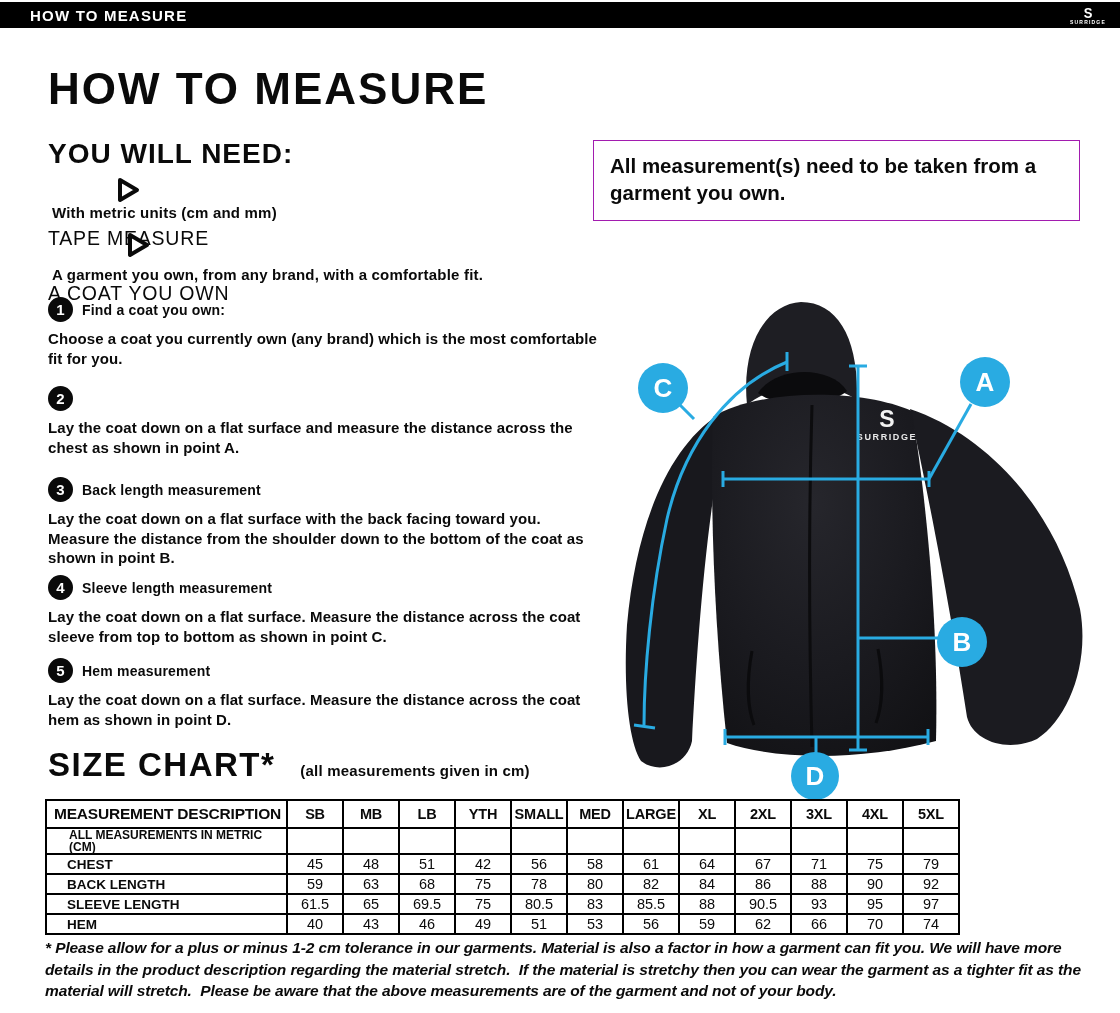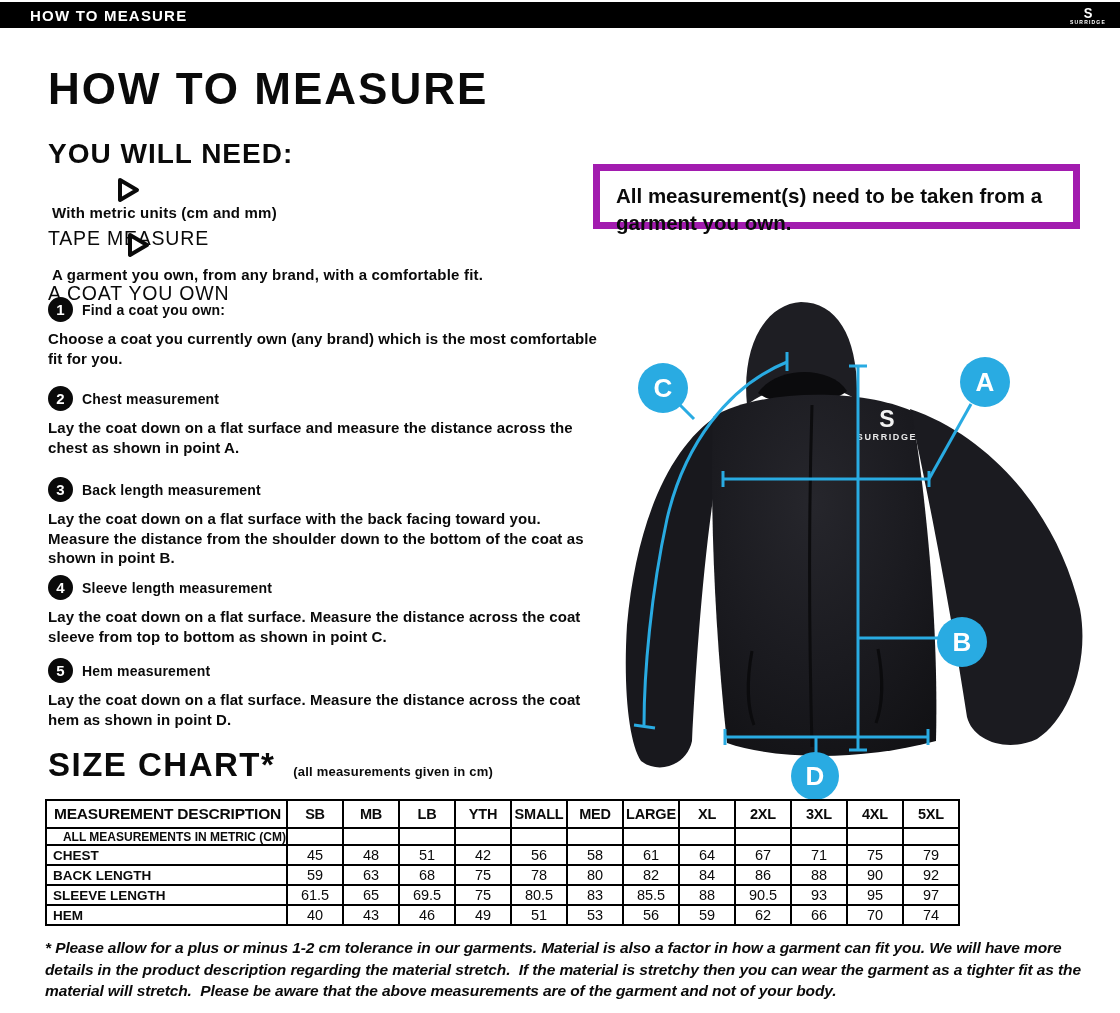--- a/index.html
+++ b/index.html
@@ -22,38 +22,38 @@
                      font-size:19.5px; font-weight:400; letter-spacing:.8px;flex-direction:column; }
   .need-item-desc { position:absolute; font-size:15px; font-weight:700; letter-spacing:.2px; }
 
   .step { position:absolute; left:48px; width:552px; }
   .step-head { display:flex; align-items:center; gap:9px; }
   .step-num { width:25px; height:25px; border-radius:50%; background:#0a0a0a; color:#fff;
               font-size:15px; font-weight:800; display:flex; align-items:center; justify-content:center; flex:0 0 25px; }
   .step-title { font-size:14px; font-weight:800; letter-spacing:.2px; }
   .step-desc { margin-top:7px; font-size:15px; font-weight:700; line-height:19.5px; letter-spacing:.1px; }
 
-  .callout { position:absolute; left:593px; top:164px; width:487px; height:65px;
-             border:7px solid #a21caf; padding:11px 16px; font-size:20.5px; font-weight:700; line-height:27px; }
+  .callout { position:absolute; left:593px; top:140px; width:487px; height:81px;
+             border:1px solid #a21caf; padding:11px 16px; font-size:20.5px; font-weight:700; line-height:27px; }
 
   .sizechart-heading { position:absolute; left:48px; top:746px; display:flex; align-items:baseline; }
   .sizechart-heading .big { font-size:33px; font-weight:800; letter-spacing:1.5px; }
-  .sizechart-heading .small { font-size:13px; font-weight:700; margin-left:18px; letter-spacing:.2px; }
+  .sizechart-heading .small { font-size:15px; font-weight:700; margin-left:25px; letter-spacing:.2px; }
 
   
   table.size-table { position:absolute; left:45px; top:799px; width:913px;
                      border-collapse:collapse; table-layout:fixed; }
   .size-table th, .size-table td { border:2px solid #000; text-align:center; vertical-align:middle; }
   .size-table col.desc { width:241px; }
   .size-table col.sz { width:56px; }
   .size-table thead th { height:28px; font-size:14.5px; font-weight:700; letter-spacing:-.2px; }
   .size-table thead th:first-child { text-align:left; padding-left:7px; font-size:15.5px;border-radius:13px; }
-  .size-table tr.note td { height:17px; font-size:12px; font-weight:700; text-align:right; padding-left:4px; line-height:12px; }
+  .size-table tr.note td { height:17px; font-size:12px; font-weight:700; text-align:left; padding-left:22px; line-height:12px; }
   .size-table tr.data td { height:20px; font-size:14.5px; font-weight:400; line-height:15px; }
-  .size-table tr.data td.lbl { text-align:left; padding-left:6px; font-size:13.5px; font-weight:700; }
+  .size-table tr.data td.lbl { text-align:left; padding-left:20px; font-size:13.5px; font-weight:700; }
 
   .footnote { position:absolute; left:45px; top:937px; width:1040px;
               font-size:15.5px; font-weight:700; font-style:italic; line-height:21.5px;
               letter-spacing:-.1px; white-space:pre-wrap; }
 
   .figure-wrap { position:absolute; left:600px; top:293px; width:510px; height:520px; }
 </style>
 </head>
 <body>
 
@@ -88,21 +88,20 @@
   <div class="step-head">
     <span class="step-num">1</span>
     <span class="step-title">Find a coat you own:</span>
   </div>
   <div class="step-desc">Choose a coat you currently own (any brand) which is the most comfortable fit for you.</div>
 </div>
 
 <div class="step" style="top:386px;">
   <div class="step-head">
     <span class="step-num">2</span>
-    <span class="step-title">Chest measurement</span>
   </div>
   <div class="step-desc">Lay the coat down on a flat surface and measure the distance across the chest as shown in point A.</div>
 </div>
 
 <div class="step" style="top:477px;">
   <div class="step-head">
     <span class="step-num">3</span>
     <span class="step-title">Back length measurement</span>
   </div>
   <div class="step-desc">Lay the coat down on a flat surface with the back facing toward you. Measure the distance from the shoulder down to the bottom of the coat as shown in point B.</div>

